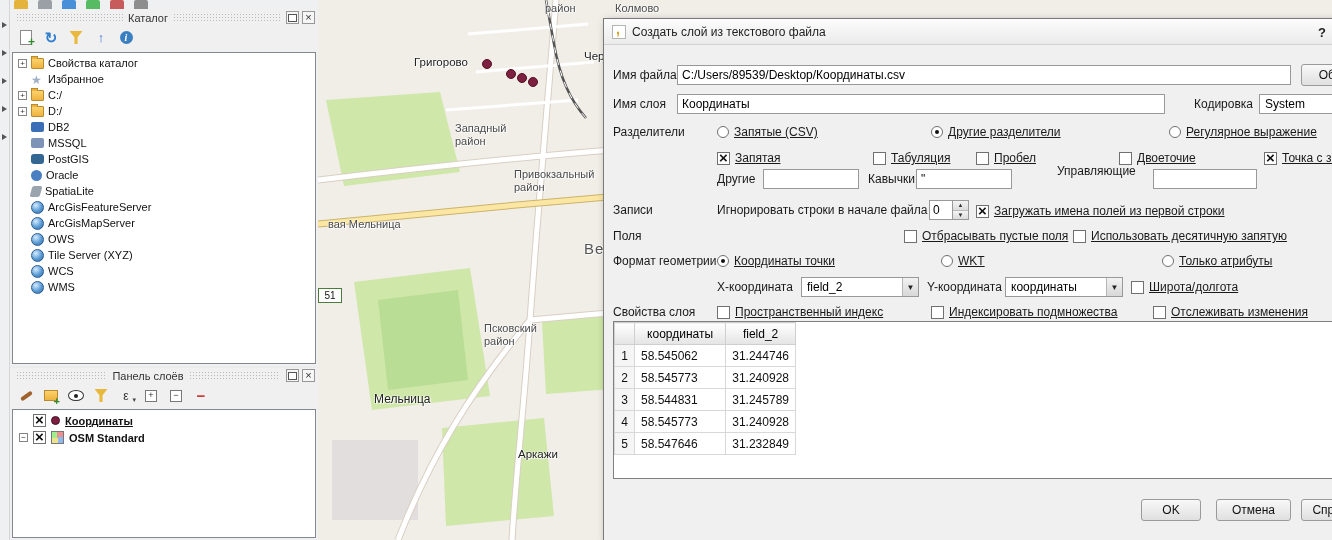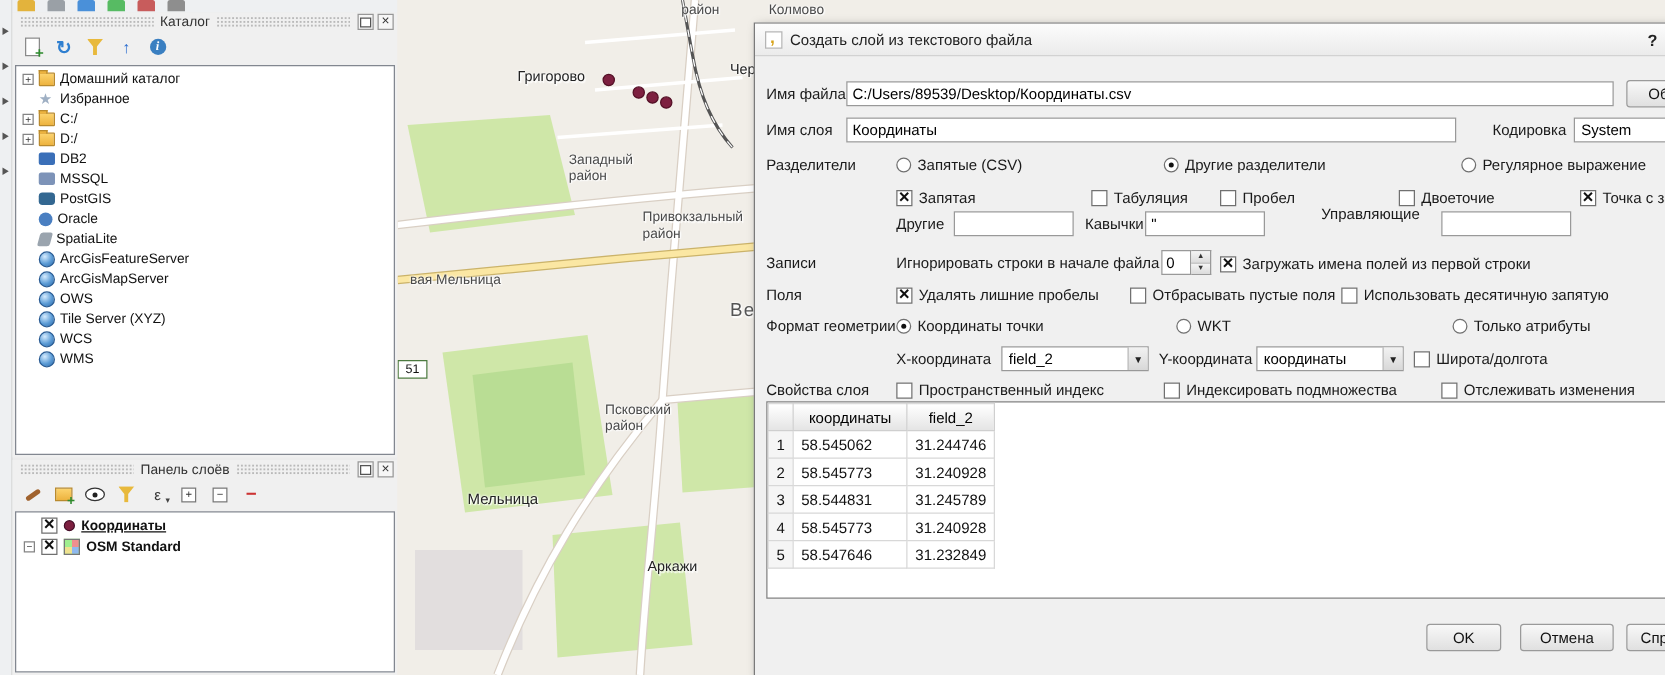--- a/index.html
+++ b/index.html
@@ -80,21 +80,21 @@
   
   .dialog { position:absolute; left:603px; top:18px; width:770px; height:524px; background:#f0f0f0; border:1px solid #7a7a7a; box-shadow:3px 3px 8px rgba(0,0,0,.35); }
   .dlg-titlebar { position:relative; height:26px; background:linear-gradient(#fcfcfc,#ebebeb); border-bottom:1px solid #d2d2d2; display:flex; align-items:center; padding:0 8px; gap:6px; }
   .dlg-icon { width:14px; height:14px; background:#fff; border:1px solid #b5b5b5; position:relative; flex:none; }
   .dlg-icon::after { content:","; position:absolute; left:3px; top:-5px; color:#d7a31a; font-weight:bold; font-size:14px; }
   .dlg-title { font-size:12px; color:#222; white-space:nowrap; }
   .dlg-help { position:absolute; left:708px; top:3px; width:20px; height:20px; border:none; background:none; font-weight:bold; font-size:13px; color:#222; }
   .lab { position:absolute; font-size:12px; line-height:20px; white-space:nowrap; color:#1a1a1a; }
   .txt { position:absolute; height:20px; border:1px solid #999; background:#fff; padding:0 4px; font:12px "Liberation Sans",sans-serif; }
   .btn { position:absolute; height:22px; background:linear-gradient(#f8f8f8,#e0e0e0); border:1px solid #9a9a9a; border-radius:3px; font:12px "Liberation Sans",sans-serif; color:#111; text-align:center; }
-  .opt { position:absolute; display:flex; align-items:center; gap:5px; font-size:12px; height:18px; white-space:nowrap; color:#1a1a1a; }
+  .opt { position:absolute; display:flex; align-items:center; gap:5px; font-size:12px; height:18px; white-space:nowrap; color:#1a1a1a;text-decoration:underline; }
   .combo { position:absolute; height:20px; border:1px solid #999; background:#fff; display:flex; align-items:center; font-size:12px; }
   .combo-text { padding:0 5px; flex:1; overflow:hidden; white-space:nowrap; }
   .combo-arrow { width:16px; align-self:stretch; background:linear-gradient(#f2f2f2,#d8d8d8); border-left:1px solid #b5b5b5; display:flex; align-items:center; justify-content:center; font-size:8px; color:#222; flex:none; }
   .spin { position:absolute; display:flex; }
   .spin-txt { width:24px; height:20px; border:1px solid #999; background:#fff; padding:0 3px; font:12px "Liberation Sans",sans-serif; }
   .spin-btns { display:flex; flex-direction:column; border:1px solid #999; border-left:none; }
   .spin-b { width:15px; height:9px; font-size:6px; line-height:8px; text-align:center; background:linear-gradient(#f4f4f4,#dcdcdc); color:#333; }
   .spin-b + .spin-b { border-top:1px solid #bbb; }
 
   .tbl { position:absolute; left:9px; top:302px; width:752px; height:158px; border:1px solid #808080; background:#fff; overflow:hidden; }
@@ -141,21 +141,21 @@
       <span class="tbi i-addlayer"></span>
       <span class="tbi i-refresh"></span>
       <span class="tbi i-funnel"></span>
       <span class="tbi i-collapse"></span>
       <span class="tbi i-info"></span>
     </div>
     <div class="tree">
       <div class="trow">
           <span class="expander">+</span>
           <span class="ic ic-folder"></span>
-          <span>Домашний каталог</span>
+          <span>Свойства каталог</span>
         </div>
       <div class="trow">
           <span class="expander blank">+</span>
           <span class="ic ic-star"></span>
           <span>Избранное</span>
         </div>
       <div class="trow">
           <span class="expander">+</span>
           <span class="ic ic-folder"></span>
           <span>C:/</span>
@@ -385,24 +385,20 @@
           <span class="spin-b">▲</span>
           <span class="spin-b">▼</span>
         </span>
     </div>
     <span class="opt" style="left:372px;top:183px">
         <span class="cb checked"></span>
         <span>Загружать имена полей из первой строки</span>
       </span>
 
     <span class="lab" style="left:9px;top:207px">Поля</span>
-    <span class="opt" style="left:113px;top:208px">
-        <span class="cb checked"></span>
-        <span>Удалять лишние пробелы</span>
-      </span>
     <span class="opt" style="left:300px;top:208px">
         <span class="cb"></span>
         <span>Отбрасывать пустые поля</span>
       </span>
     <span class="opt" style="left:469px;top:208px">
         <span class="cb"></span>
         <span>Использовать десятичную запятую</span>
       </span>
 
     <span class="lab" style="left:9px;top:232px">Формат геометрии</span>

